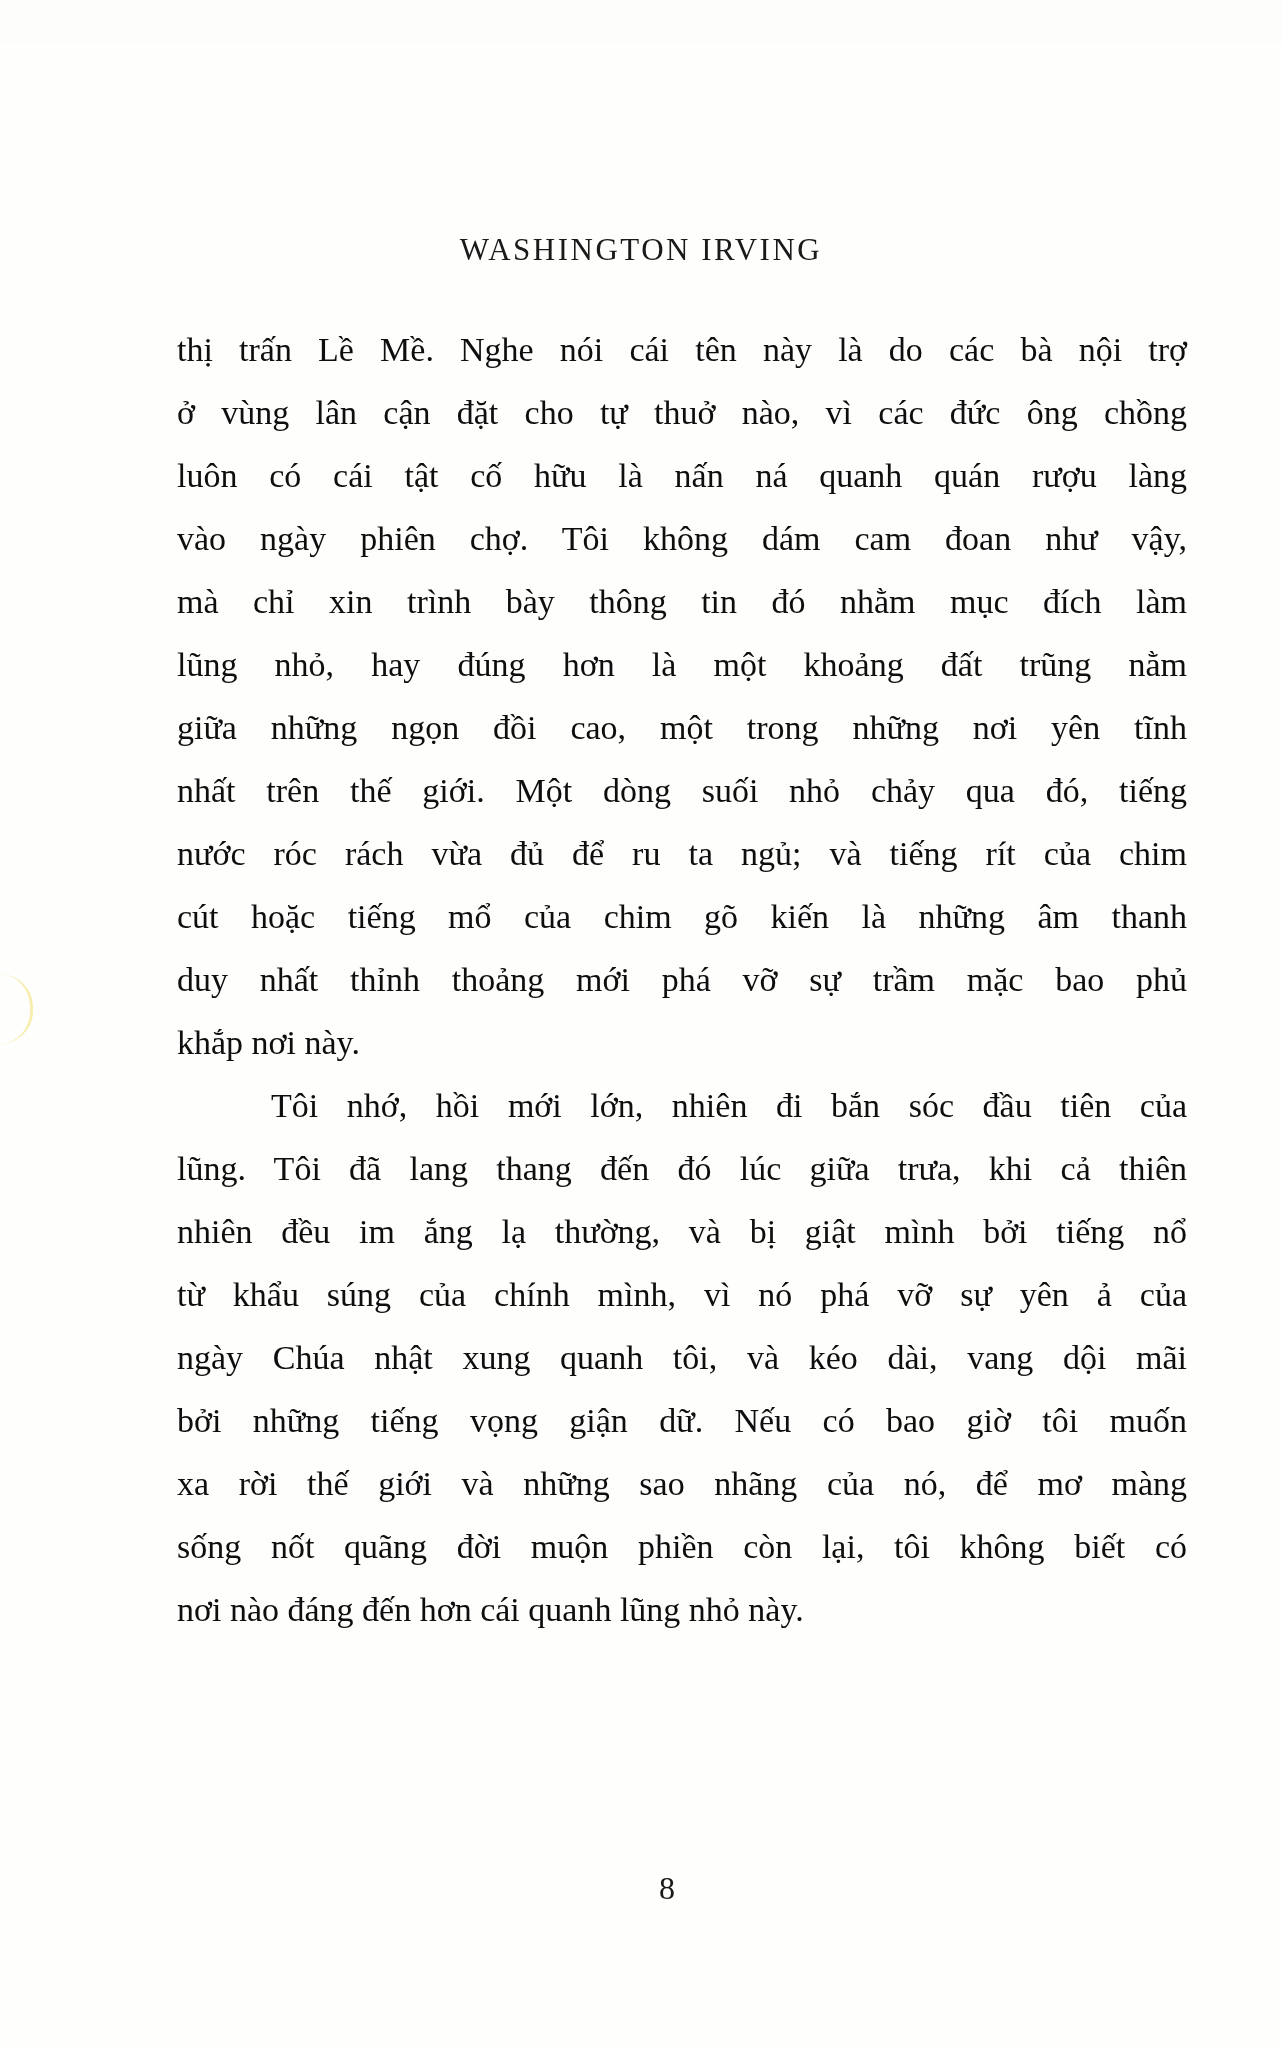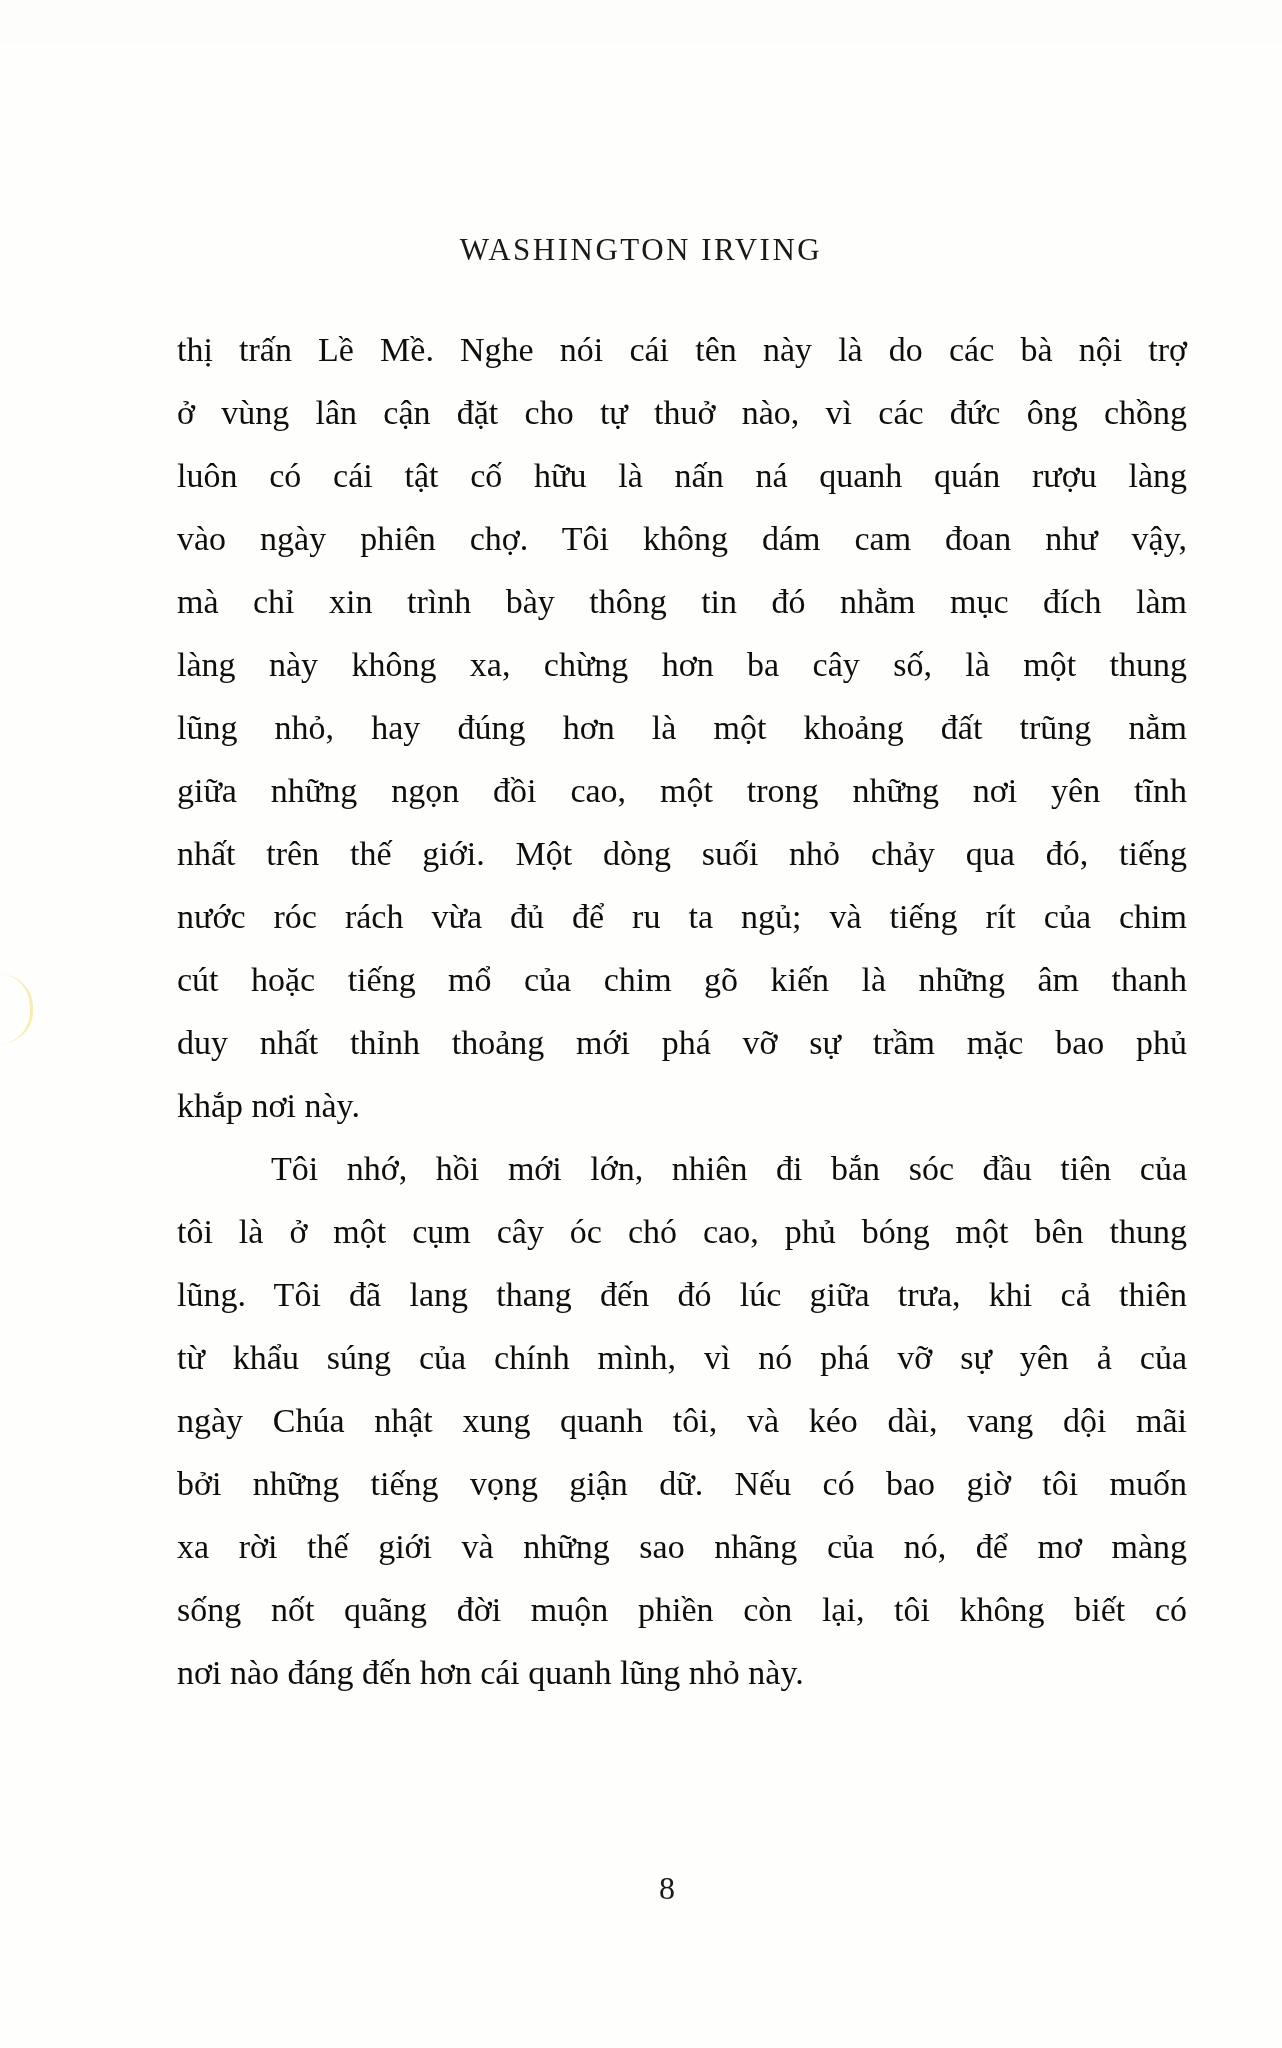--- a/index.html
+++ b/index.html
@@ -114,23 +114,20 @@
       <span class="line">
           <span class="line-inner">luôn có cái tật cố hữu là nấn ná quanh quán rượu làng</span>
         </span>
       <span class="line">
           <span class="line-inner">vào ngày phiên chợ. Tôi không dám cam đoan như vậy,</span>
         </span>
       <span class="line">
           <span class="line-inner">mà chỉ xin trình bày thông tin đó nhằm mục đích làm</span>
         </span>
       <span class="line">
-          <span class="line-inner">làng này không xa, chừng hơn ba cây số, là một thung</span>
-        </span>
-      <span class="line">
           <span class="line-inner">lũng nhỏ, hay đúng hơn là một khoảng đất trũng nằm</span>
         </span>
       <span class="line">
           <span class="line-inner">giữa những ngọn đồi cao, một trong những nơi yên tĩnh</span>
         </span>
       <span class="line">
           <span class="line-inner">nhất trên thế giới. Một dòng suối nhỏ chảy qua đó, tiếng</span>
         </span>
       <span class="line">
           <span class="line-inner">nước róc rách vừa đủ để ru ta ngủ; và tiếng rít của chim</span>
@@ -144,24 +141,24 @@
       <span class="line last">
           <span class="line-inner">khắp nơi này.</span>
         </span>
     </div>
 
     <div>
       <span class="line indent">
           <span class="line-inner">Tôi nhớ, hồi mới lớn, nhiên đi bắn sóc đầu tiên của</span>
         </span>
       <span class="line">
-          <span class="line-inner">tôi là ở một cụm cây óc chó cao, phủ bóng một bên thung</span>
+          <span class="line-inner">lũng. Tôi đã lang thang đến đó lúc giữa trưa, khi cả thiên</span>
         </span>
       <span class="line">
-          <span class="line-inner">lũng. Tôi đã lang thang đến đó lúc giữa trưa, khi cả thiên</span>
+          <span class="line-inner">nhiên đều im ắng lạ thường, và bị giật mình bởi tiếng nổ</span>
         </span>
       <span class="line">
           <span class="line-inner">từ khẩu súng của chính mình, vì nó phá vỡ sự yên ả của</span>
         </span>
       <span class="line">
           <span class="line-inner">ngày Chúa nhật xung quanh tôi, và kéo dài, vang dội mãi</span>
         </span>
       <span class="line">
           <span class="line-inner">bởi những tiếng vọng giận dữ. Nếu có bao giờ tôi muốn</span>
         </span>

